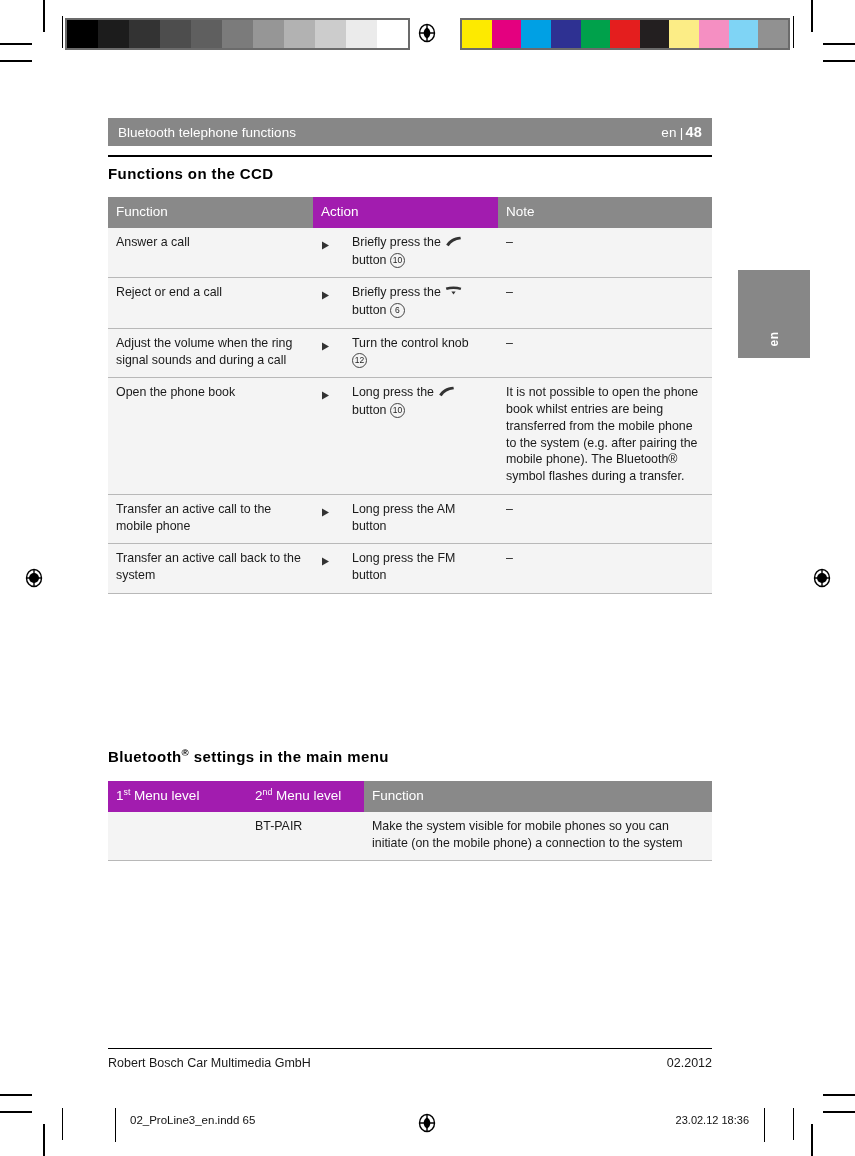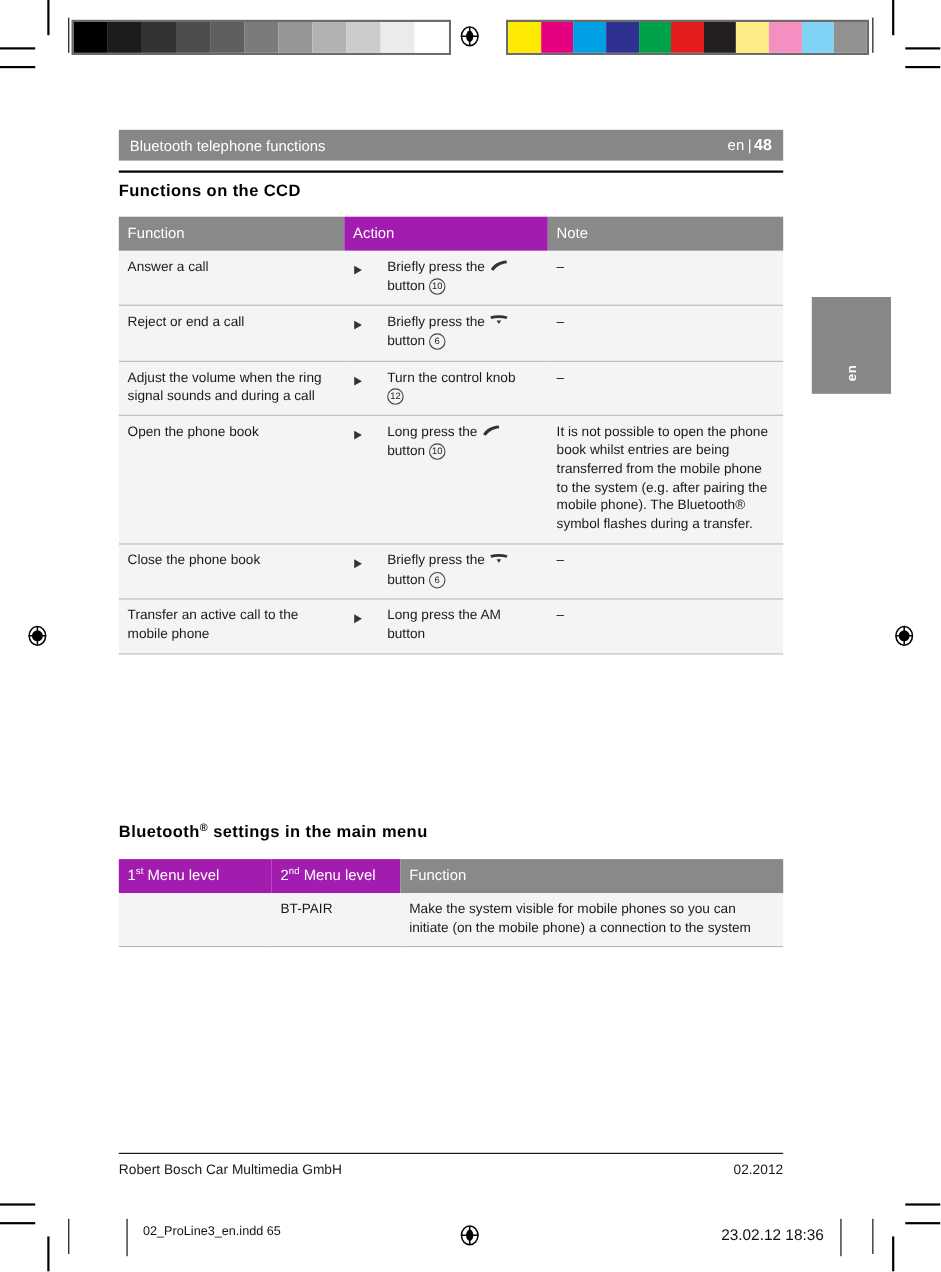--- a/index.html
+++ b/index.html
@@ -170,21 +170,21 @@
     left: 0; top: 1108px;
     width: 855px; height: 34px; margin-left: 12px;
   }
   .slug .slug-left {
     position: absolute; left: 118px; top: 6px;
     font-size: 11.5px; color: #111;
     font-family: "Liberation Sans", sans-serif;
   }
   .slug .slug-right {
     position: absolute; right: 118px; top: 6px;
-    font-size: 14px; color: #111;
+    font-size: 11px; color: #111;
     font-family: "Liberation Sans", sans-serif;
   }
   .slug-divider { position: absolute; width: 1px; background: #000; }
 </style>
 </head>
 <body>
 
 <div class="cropmark" style="left:43px; top:0; width:2px; height:32px;"></div>
 <div class="cropmark" style="left:0; top:43px; width:32px; height:2px;"></div>
 <div class="cropmark" style="left:0; top:60px; width:32px; height:2px;"></div>
@@ -365,58 +365,50 @@
                   <path d="M1.2 8.8 C3.5 4.5 8.5 1.2 15.4 0.8 L15.9 3.3 C10.2 3.9 6.2 6.5 3.7 10.2 Z" fill="#333"></path>
                 </svg>
             </span><br><span>button</span>
             <span class="ref-num">10</span>
           </span>
         </div>
       </td>
       <td>It is not possible to open the phone book whilst entries are being transferred from the mobile phone to the system (e.g. after pairing the mobile phone). The Bluetooth® symbol flashes during a transfer.</td>
     </tr>
 
-    <tr>
-      <td>Close the phone book</td>
-      <td class="col-action">
-        <div class="action-cell">
-          <span class="bullet-tri">
-            <svg width="9" height="9" viewBox="0 0 9 9">
-                <path d="M1 0.5 L8 4.5 L1 8.5 Z" fill="#333"></path>
-              </svg>
-          </span>
-          <span class="action-text"><span>Briefly press the</span>
-            <span class="handset">
-              <svg width="17" height="11" viewBox="0 0 17 11">
-                  <path d="M0.8 1.6 C5.8 0.2 11.4 0.2 16.3 1.7 L15.5 4.1 C11.2 2.8 6.0 2.8 1.6 4.0 Z" fill="#333"></path>
-                  <path d="M8.5 5.4 L10.6 5.4 L8.5 8.6 L6.4 5.4 Z" fill="#333"></path>
-                </svg>
-            </span><br><span>button</span>
-            <span class="ref-num">6</span>
-          </span>
+
+    <tr>
+      <td>Transfer an active call to the mobile phone</td>
+      <td class="col-action">
+        <div class="action-cell">
+          <span class="bullet-tri">
+            <svg width="9" height="9" viewBox="0 0 9 9">
+                <path d="M1 0.5 L8 4.5 L1 8.5 Z" fill="#333"></path>
+              </svg>
+          </span>
+          <span class="action-text">Long press the AM button</span>
         </div>
       </td>
       <td>–</td>
     </tr>
 
-    <tr>
-      <td>Transfer an active call to the mobile phone</td>
-      <td class="col-action">
-        <div class="action-cell">
-          <span class="bullet-tri">
-            <svg width="9" height="9" viewBox="0 0 9 9">
-                <path d="M1 0.5 L8 4.5 L1 8.5 Z" fill="#333"></path>
-              </svg>
-          </span>
-          <span class="action-text">Long press the AM button</span>
+    <tr class="last-row">
+      <td>Transfer an active call back to the system</td>
+      <td class="col-action">
+        <div class="action-cell">
+          <span class="bullet-tri">
+            <svg width="9" height="9" viewBox="0 0 9 9">
+                <path d="M1 0.5 L8 4.5 L1 8.5 Z" fill="#333"></path>
+              </svg>
+          </span>
+          <span class="action-text">Long press the FM button</span>
         </div>
       </td>
       <td>–</td>
     </tr>
-
   </tbody>
 </table>
 
 <h2 class="section-title" id="title-bt">Bluetooth<sup>®</sup> settings in the main menu</h2>
 
 <table class="doc-table" id="table-bt">
   <colgroup>
     <col style="width:139px">
       <col style="width:117px">
       <col style="width:348px">

